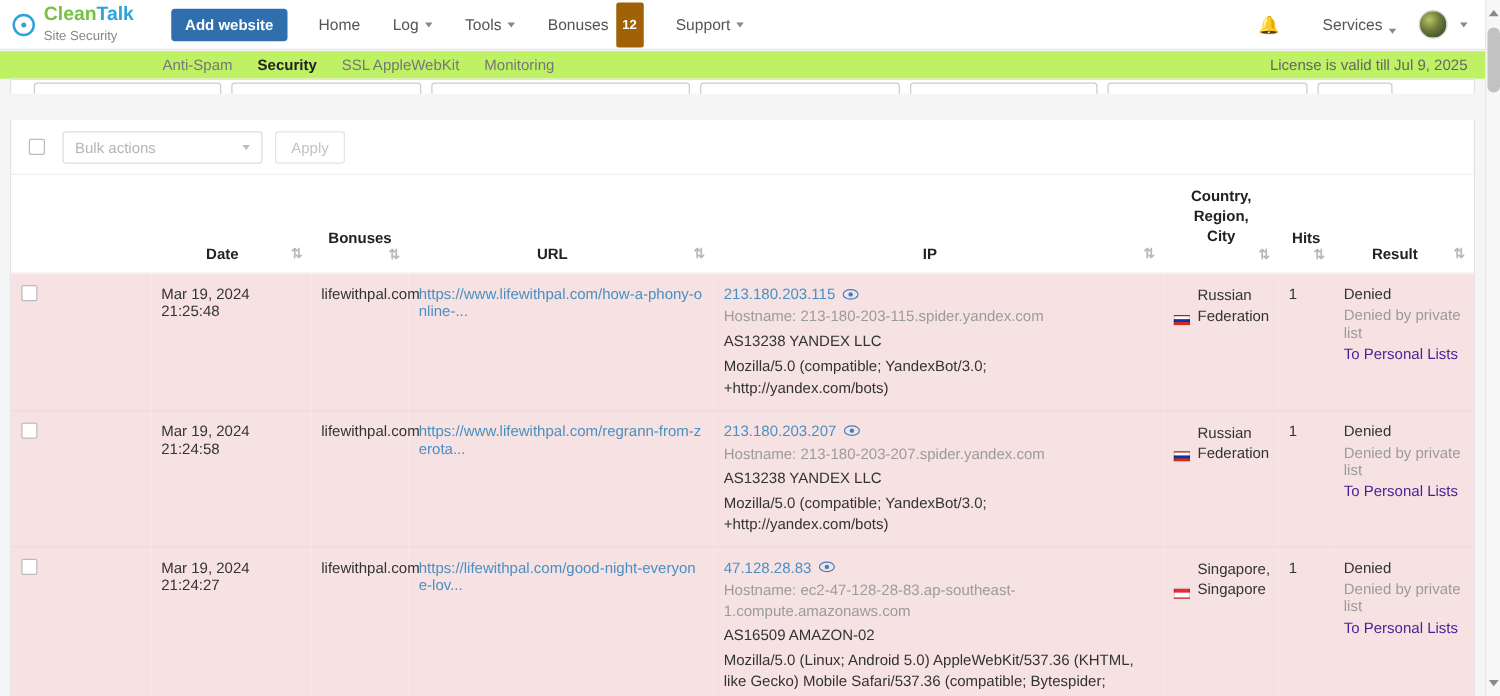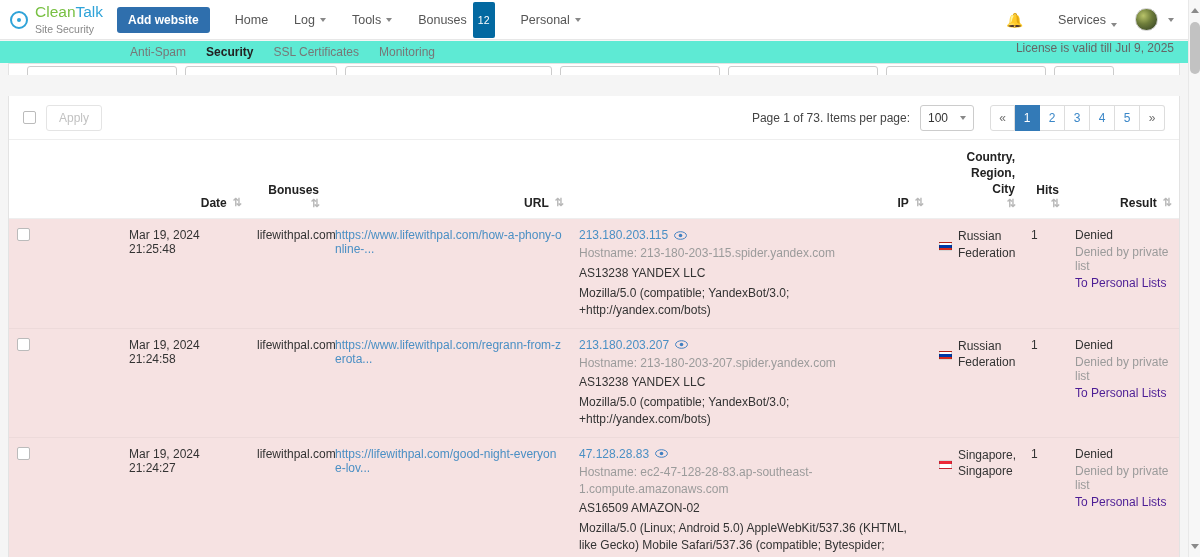--- a/index.html
+++ b/index.html
@@ -23,59 +23,59 @@
   .brand { display:flex; align-items:center; margin-left:10px; }
   .brand-logo {
     width:18px; height:18px; border:2px solid #2fa3d8; border-radius:50%;
     position:relative; margin-right:7px; flex:0 0 auto;
   }
   .brand-logo::after {
     content:""; position:absolute; left:5px; top:5px;
     width:4px; height:4px; border-radius:50%; background:#2fa3d8;
   }
   .brand-text { line-height:1.05; }
-  .brand-name { font-size:15.5px; font-weight:normal; }
+  .brand-name { font-size:15.5px; font-weight:bold; }
   .brand-clean { color:#78c043; }
   .brand-talk { color:#2fa3d8; }
   .brand-sub { font-size:10.5px; color:#888; margin-top:3px; }
 
   .addsite {
-    margin-left:14px;
+    margin-left:30px;
     background:#2f6fad; color:#fff; font-weight:bold; font-size:12px;
     padding:6px 11px; border-radius:3px; border:none; cursor:pointer;
     white-space:nowrap;
   }
   .navlinks { display:flex; align-items:center; margin-left:12px; }
   .navlink {
     color:#555; font-size:12.5px; padding:0 13px; cursor:pointer;
     display:flex; align-items:center; white-space:nowrap;text-align:right;
   }
   .caret {
     display:inline-block; margin-left:5px;
     border-left:3.5px solid transparent; border-right:3.5px solid transparent;
     border-top:4px solid #888;
   }
   .badge {
-    background:#0369a1; color:#fff; font-size:10.5px; font-weight:normal;
+    background:#a16207; color:#fff; font-size:10.5px; font-weight:bold;
     border-radius:2px; padding:12px 5px; margin-left:6px;
   }
   .topright { margin-left:auto; display:flex; align-items:center; margin-right:14px; }
   .bell { font-size:14px; color:#9a9a9a; cursor:pointer; margin-right:34px; }
   .services { color:#555; font-size:12.5px; display:flex; align-items:flex-end; cursor:pointer; }
   .avatar {
     width:23px; height:23px; border-radius:50%; margin-left:18px;
     background: radial-gradient(circle at 35% 32%, #b9c46a 0%, #6e7d3a 42%, #2d3a22 100%);
     border:1px solid #cfcfcf; cursor:pointer;
   }
   .avatar-caret { margin-left:10px; }
 
   
   .subnav {
     position:absolute; top:41px; left:0; width:1188px; height:22px;
-    background:#5eead4; display:flex; 
+    background:#bef264; display:flex; align-items:center;
   }
   .subnav-inner { display:flex; align-items:center; margin-left:120px; }
   .subtab { font-size:12px; color:#777; padding:0 10px; cursor:pointer; white-space:nowrap; }
   .subtab.active { color:#222; font-weight:bold; }
   .license { margin-left:auto; margin-right:14px; font-size:12px; color:#666; white-space:nowrap; }
 
   
   .filterstrip {
     position:absolute; top:63px; left:8px; width:1172px; height:12px;
     background:#fff; border:1px solid #e3e3e3; border-bottom:none;
@@ -122,21 +122,21 @@
     display:flex; align-items:center; justify-content:center; padding:0 6px; cursor:pointer;
   }
   .pbtn:first-child { border-left:1px solid #ddd; border-radius:3px 0 0 3px; }
   .pbtn:last-child { border-radius:0 3px 3px 0; }
   .pbtn.active { background:#337ab7; border-color:#337ab7; color:#fff; }
   .pbtn.arrow { color:#6f6f6f; }
 
   
   table.log { width:100%; border-collapse:collapse; table-layout:fixed; }
   table.log th {
-    font-size:12px; font-weight:bold; color:#222; text-align:right;
+    font-size:12px; font-weight:bold; color:#222; text-align:center;
     vertical-align:bottom; padding:10px 8px 8px 8px; background:#fff;
     border-bottom:1px solid #eee;
   }
   th.h-date{width:128px;} th.h-site{width:78px;} th.h-url{width:244px;}
   th.h-ip{width:360px;} th.h-geo{width:92px;} th.h-hits{width:44px;} th.h-res{width:auto;}
   .sorticon { float:right; color:#b8b8b8; font-size:11px; margin-left:6px; cursor:pointer; letter-spacing:-1px; }
   .geo-head { line-height:1.32; }
 
   table.log td {
     font-size:12px; color:#333; vertical-align:top;
@@ -145,21 +145,21 @@
     margin-top:19px;
   }
   td.c-check { width:30px; padding-left:14px; padding-right:0; }
   .rowlink { color:#4a8fc4; text-decoration:none; word-break:break-all; }
   .muted { color:#9b9b9b; }
   .celline { margin-top:3px; line-height:1.4; }
   .ipline { display:flex; align-items:center; gap:6px; }
   .eye {
     width:13px; height:13px; display:inline-block; flex:0 0 auto; cursor:pointer;
   }
-  .flagwrap { display:flex; align-items:center; gap:6px; line-height:1.35; }
+  .flagwrap { display:flex; align-items:flex-end; gap:6px; line-height:1.35; }
   .flag { width:13px; height:9px; margin-top:3px; flex:0 0 auto; border:1px solid rgba(0,0,0,.16); }
   .flag-ru { background:linear-gradient(to bottom,#fff 0 33.3%,#0039a6 33.3% 66.6%,#d52b1e 66.6% 100%); }
   .flag-sg { background:linear-gradient(to bottom,#ed2939 0 50%,#fff 50% 100%); }
   .result-main { color:#333; }
   .result-sub { color:#9b9b9b; margin-top:3px; }
   .result-link { color:#4c1d95; margin-top:3px; display:inline-block; text-decoration:none; cursor:pointer; }
 
   
   .scrollbar {
     position:absolute; top:0; right:0; width:12px; height:557px;
@@ -201,41 +201,41 @@
         </div>
       <div class="navlink">
           <span>Tools</span>
           <i class="caret"></i>
         </div>
       <div class="navlink">
           <span>Bonuses</span>
           <span class="badge">12</span>
         </div>
       <div class="navlink">
-          <span>Personal</span>
+          <span>Support</span>
           <i class="caret"></i>
         </div>
     </div>
 
     <div class="topright">
       <div class="bell">🔔</div>
       <div class="services">
           <span>Services</span>
           <i class="caret"></i>
         </div>
       <div class="avatar"></div>
       <i class="caret avatar-caret"></i>
     </div>
   </div>
 
   <div class="subnav">
     <div class="subnav-inner">
       <div class="subtab">Anti-Spam</div>
       <div class="subtab active">Security</div>
-      <div class="subtab">SSL Certificates</div>
+      <div class="subtab">SSL AppleWebKit</div>
       <div class="subtab">Monitoring</div>
     </div>
     <div class="license">License is valid till Jul 9, 2025</div>
   </div>
 
   <div class="filterstrip">
     <div class="filterfields">
       <div class="ffield" style="width:150px"></div>
       <div class="ffield" style="width:152px"></div>
       <div class="ffield" style="width:207px"></div>
@@ -243,38 +243,26 @@
       <div class="ffield" style="width:150px"></div>
       <div class="ffield" style="width:160px"></div>
       <div class="ffield" style="width:60px"></div>
     </div>
   </div>
 
   <div class="panel">
 
     <div class="toolbar">
       <div class="cb"></div>
+      <div class="bulk">
+        <span>Bulk actions</span>
+        <i class="caret"></i>
+      </div>
       <div class="applybtn">Apply</div>
 
-      <div class="pager">
-        <div class="pagertext">Page 1 of 73. Items per page:</div>
-        <div class="perpage">
-          <span>100</span>
-          <i class="caret"></i>
-        </div>
-        <div class="pages">
-          <div class="pbtn arrow">«</div>
-          <div class="pbtn active">1</div>
-          <div class="pbtn">2</div>
-          <div class="pbtn">3</div>
-          <div class="pbtn">4</div>
-          <div class="pbtn">5</div>
-          <div class="pbtn arrow">»</div>
-        </div>
-      </div>
     </div>
 
     <table class="log">
       <thead>
         <tr>
           <th class="c-check"></th>
           <th class="h-date">
             <span>Date</span>
             <span class="sorticon">⇅</span>
           </th>

